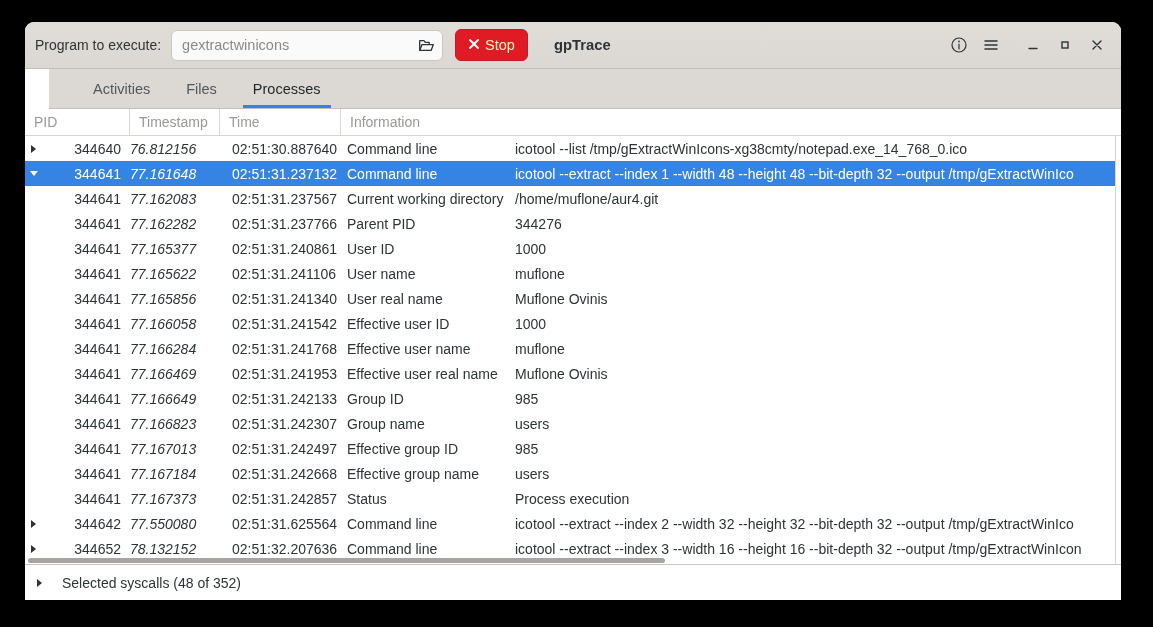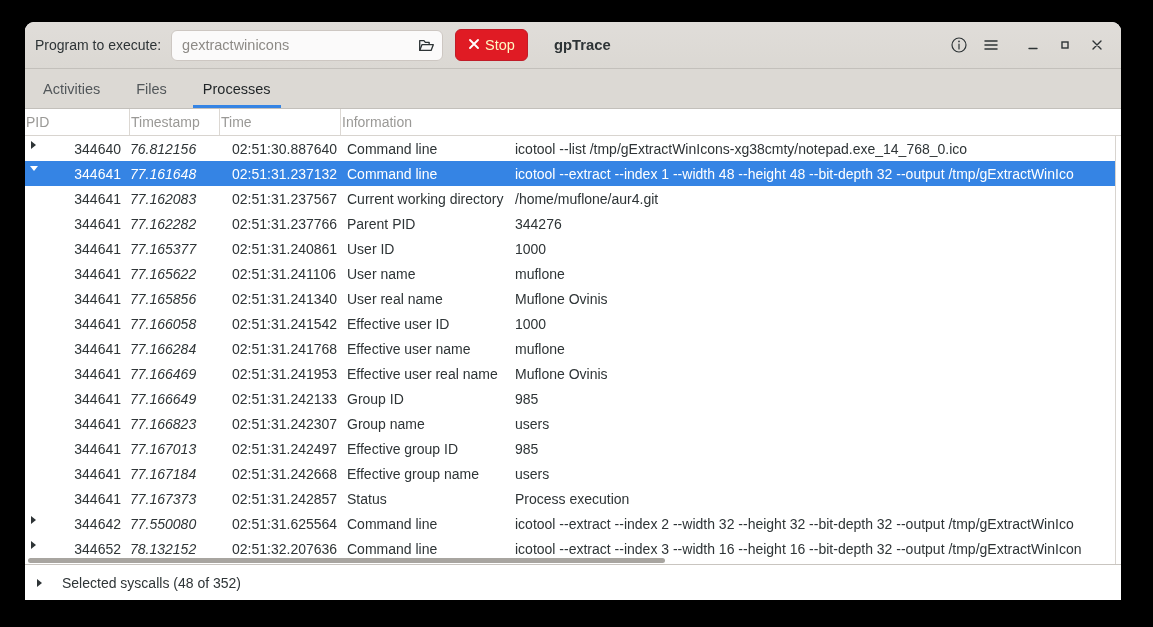--- a/index.html
+++ b/index.html
@@ -116,21 +116,23 @@
   .hb-gap { width: 10px; }
 
   
   #tabs {
     height: 40px;
     min-height: 40px;
     background: #dcd9d4;
     border-bottom: 1px solid #c3c0bb;
     display: flex;
     align-items: stretch;
+    padding-left: 26px;
     box-sizing: border-box;
+    margin-left: 24px;
   }
   .tab {
     display: flex;
     align-items: center;
     padding: 0 18px;
     font-size: 14.5px;
     color: #52575a;
     cursor: pointer;
     position: relative;
     white-space: nowrap;
@@ -161,21 +163,21 @@
     min-height: 26px;
     background: #ffffff;
     border-bottom: 1px solid #d8d4cf;
     align-items: stretch;
     font-size: 14px;
     color: #9a9996;
   }
   .ch {
     display: flex;
     align-items: center;
-    padding-left: 1px;
+    padding-left: 9px;
     border-right: 1px solid #dcd8d3;
     box-sizing: border-box;
     cursor: pointer;
     white-space: nowrap;
     overflow: hidden;
   }
   .ch:last-child { border-right: none; }
 
   .c-pid   { width: 105px; }
   .c-ts    { width: 90px; }
@@ -205,21 +207,21 @@
   .row.selected {
     background: #3584e4;
     color: #ffffff;
   }
 
   .cell { box-sizing: border-box; overflow: hidden; white-space: nowrap; }
 
   .cell-pid {
     width: 105px;
     display: flex;
-    align-items: flex-start;
+    align-items: center;
     padding-right: 9px;
   }
   .expander {
     width: 17px;
     min-width: 17px;
     display: flex;
     align-items: center;
     justify-content: center;
     cursor: pointer;
     font-size: 9px;

